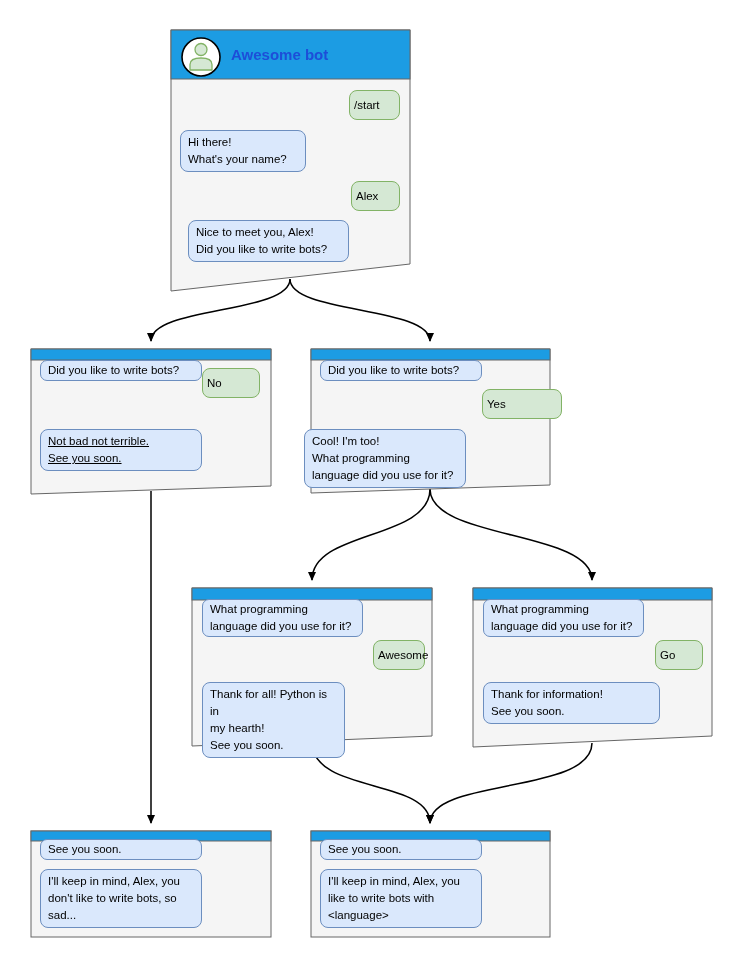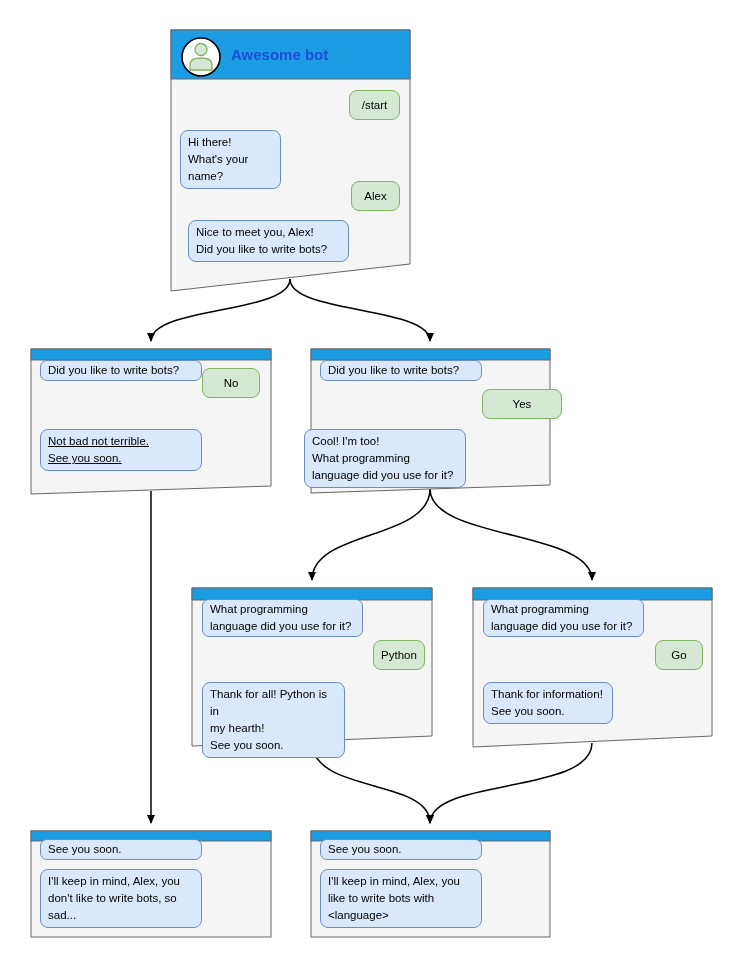--- a/index.html
+++ b/index.html
@@ -14,49 +14,49 @@
     font-size:11.5px; line-height:17px;
     border-radius:8px; white-space:pre-line;
   }
   .bot {
     background:#dae8fc; border:1px solid #6c8ebf;
     padding:3px 7px; text-align:left;
   }
   .bot.tight { padding-top:1px; padding-bottom:1px; border-radius:7px; }
   .user {
     background:#d5e8d4; border:1px solid #82b366;
-    height:30px; line-height:28px; text-align:center;
+    height:30px; line-height:28px; text-align:left;
     padding:0 4px; white-space:nowrap;
   }
   .win-title {
     position:absolute; left:231px; top:30px; height:49px; width:170px;
     display:flex; align-items:center;
     font-size:15px; font-weight:bold; color:#1d4ed8;
   }
   
   #b-m1 { left:349px; top:90px;  width:51px; }
-  #b-m2 { left:180px; top:130px; width:101px; }
+  #b-m2 { left:180px; top:130px; width:126px; }
   #b-m3 { left:351px; top:181px; width:49px; }
   #b-m4 { left:180px; top:220px; width:161px;margin-left:8px; }
   
   #b-n1 { left:40px;  top:360px; width:162px; }
   #b-n2 { left:202px; top:368px; width:58px; }
   #b-n3 { left:40px;  top:429px; width:162px;text-decoration:underline; }
   
   #b-y1 { left:320px; top:360px; width:162px; }
   #b-y2 { left:482px; top:389px; width:80px; }
   #b-y3 { left:304px; top:429px; width:162px; }
   
   #b-p1 { left:202px; top:599px; width:161px; }
   #b-p2 { left:373px; top:640px; width:52px; }
   #b-p3 { left:202px; top:682px; width:143px; }
   
   #b-g1 { left:483px; top:599px; width:161px; }
   #b-g2 { left:655px; top:640px; width:48px; }
-  #b-g3 { left:483px; top:682px; width:130px; }
+  #b-g3 { left:483px; top:682px; width:177px; }
   
   #b-e1a { left:40px;  top:839px; width:162px; }
   #b-e1b { left:40px;  top:869px; width:162px; }
   #b-e2a { left:320px; top:839px; width:162px; }
   #b-e2b { left:320px; top:869px; width:162px; }
 </style>
 </head>
 <body>
 
 <div class="stage">
@@ -122,21 +122,21 @@
 See you soon.</div>
 
   <div id="b-y1" class="bubble bot tight">Did you like to write bots?</div>
   <div id="b-y2" class="bubble user">Yes</div>
   <div id="b-y3" class="bubble bot">Cool! I'm too!
 What programming
 language did you use for it?</div>
 
   <div id="b-p1" class="bubble bot tight">What programming
 language did you use for it?</div>
-  <div id="b-p2" class="bubble user">Python</div>
+  <div id="b-p2" class="bubble user">Awesome</div>
   <div id="b-p3" class="bubble bot">Thank for all! Python is in
 my hearth!
 See you soon.</div>
 
   <div id="b-g1" class="bubble bot tight">What programming
 language did you use for it?</div>
   <div id="b-g2" class="bubble user">Go</div>
   <div id="b-g3" class="bubble bot">Thank for information!
 See you soon.</div>
 

